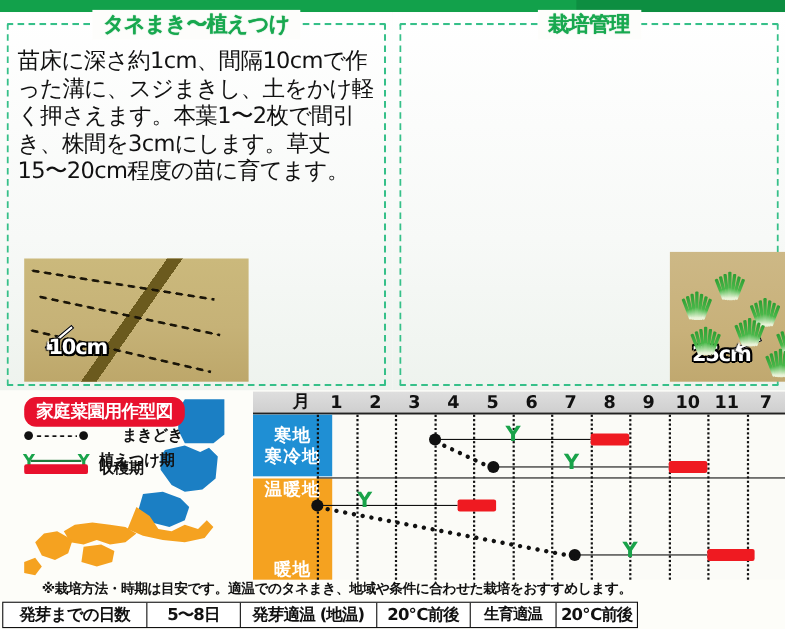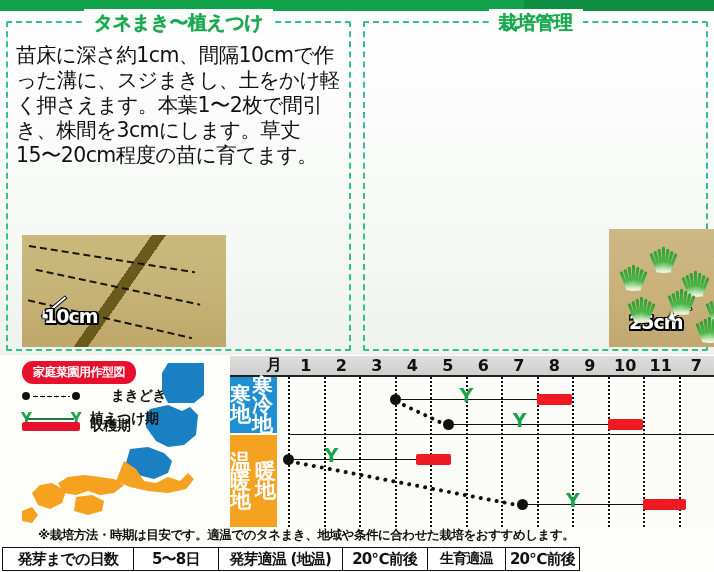--- a/index.html
+++ b/index.html
@@ -145,21 +145,21 @@
   }
 
   
   .legend-map {
     position: absolute; left: 0; top: 0; width: 230px; height: 172px;
   }
   .legend-title {
     position: absolute; left: 22px; top: 6px;
     background: #e8112d;
     color: #ffffff;
-    font-size: 12px; font-weight: bold;
+    font-size: 16px; font-weight: bold;
     padding: 3px 11px 3px 11px;
     border-radius: 11px;
     letter-spacing: -0.5px;
     white-space: nowrap;
   }
   .legend-row {
     position: absolute; left: 22px;
     display: flex; align-items: center; gap: 10px;
     font-size: 14px; color: #111; font-weight: 600; letter-spacing: -0.5px;
   }
@@ -209,27 +209,27 @@
     border-right: 0;
   }
   .cal-head .hcell.mon { width: 58px; justify-content:flex-end; padding-right:6px; }
   .cal-head .hcell.m { width: 35.5px; }
 
   .cal-body {
     position: absolute; left: 0; top: 22px; width: 484px; height: 150px;
     background: #fbfbf7;
   }
   .regionlabel {
-    position: absolute; left: 0; width: 47px;
-    display:flex; align-items:center; justify-content:center;
-    color:#ffffff; font-weight:bold; font-size:21px; line-height:19px;
+    position: absolute; left: 0; width: 72px;
+    display:flex; flex-direction:column; align-items:center; justify-content:center;
+    color:#ffffff; font-weight:bold; font-size:16px; line-height:19px;
     letter-spacing: 1px;
   }
   .region-cold { top: 0; height: 56px; background:#1f8fd4; }
-  .region-warm { top: 58px; height: 92px; background:#f5a220; }
+  .region-warm { top: 58px; height: 92px; background:#f5a220;justify-content:space-between; }
   .gridline {
     position:absolute; top:0; bottom:0; width:0;
     border-left: 2px dotted #111;
   }
   .rowline {
     position:absolute; left:58px; right:0; height:0;
     border-top: 1.6px solid #111;
   }
   .trackline {
     position:absolute; height:0; border-top:1.6px solid #111;

